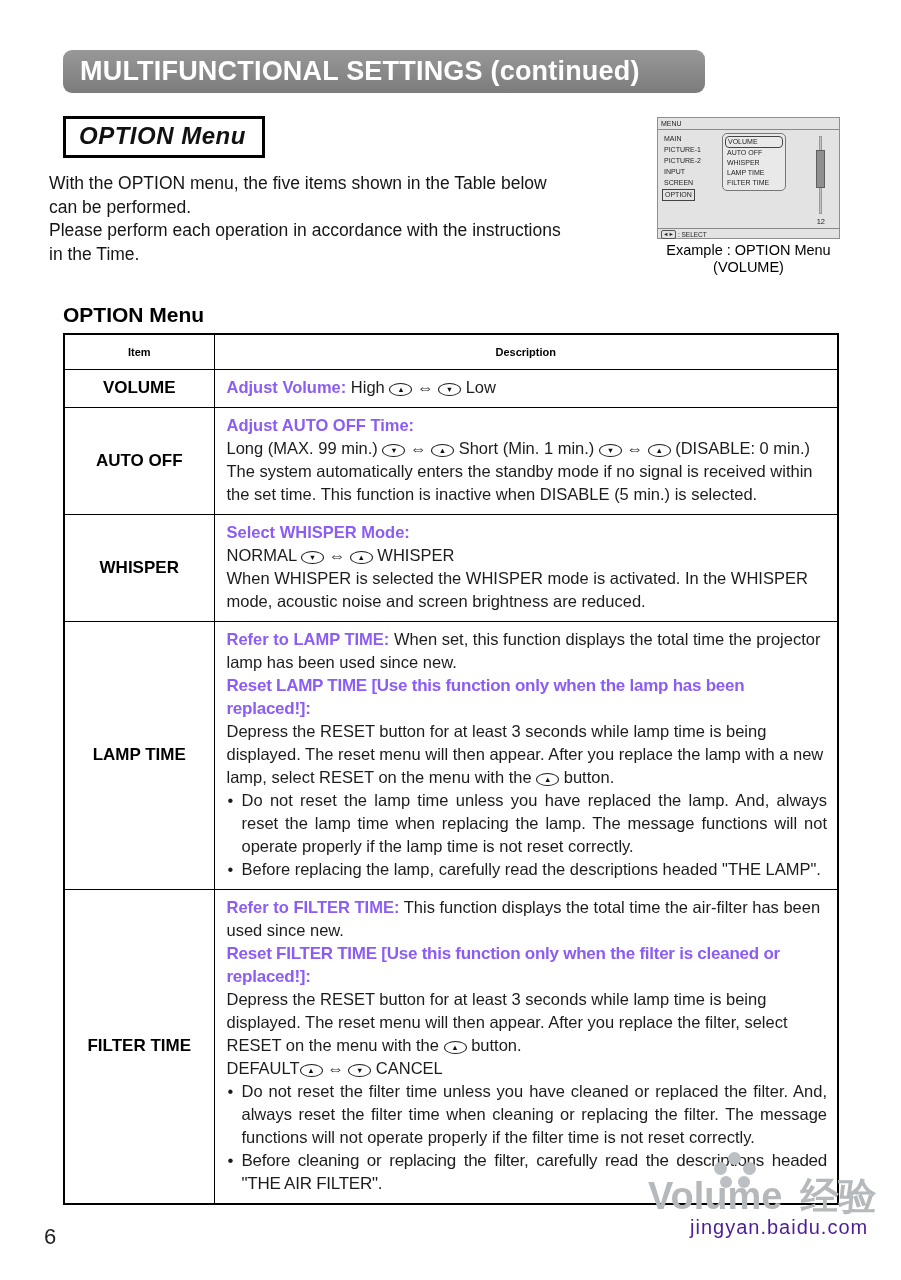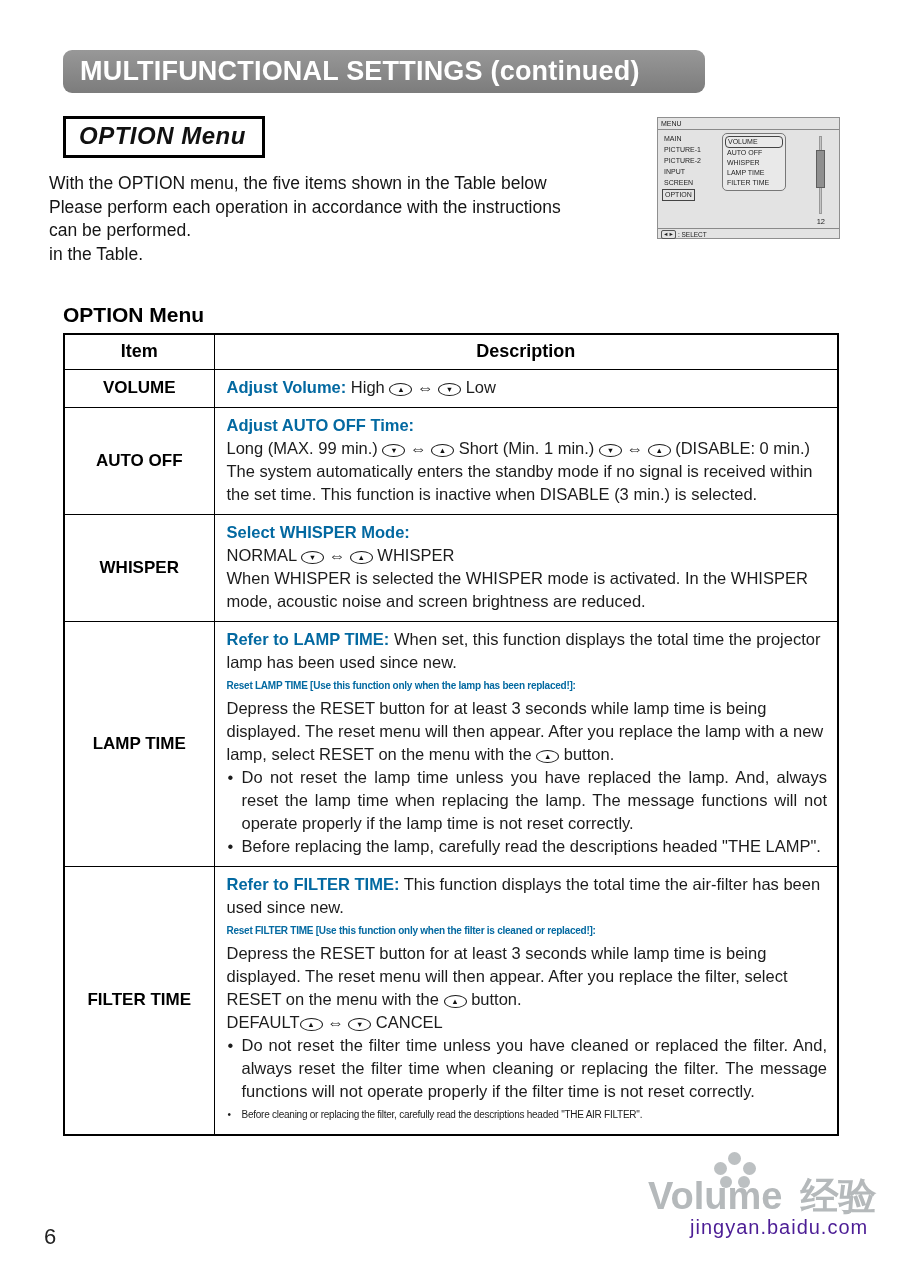--- a/index.html
+++ b/index.html
@@ -45,30 +45,30 @@
   .dpad { display:inline-block; font-size:5.5px; border:1px solid #555; border-radius:2px;
           line-height:7px; padding:0 1px; }
   .fig-caption { position:absolute; left:640px; top:242px; width:217px; text-align:center;
                  font-size:14.5px; line-height:17px; color:#000; }
 
   
   .table-heading { position:absolute; left:63px; top:303px; font-size:21px; font-weight:bold; color:#000; }
   .option-table { position:absolute; left:63px; top:333px; width:776px; border-collapse:collapse;
                   border:2px solid #000; }
   .option-table th, .option-table td { border:1px solid #000; }
-  .option-table th { font-size:18px; font-weight:bold; height:35px; color:#000; }
+  .option-table th { font-size:11px; font-weight:bold; height:35px; color:#000; }
   .th-item { width:150px; }
   .item-cell { width:150px; text-align:center; vertical-align:middle; font-weight:bold;
                font-size:17px; color:#000; }
   .desc-cell { padding:6px 10px 8px 12px; font-size:16.5px; color:#1c1c1c; }
   .desc-line { line-height:23px; }
-  .desc-line .b { font-weight:bold; color:#0369a1; }
+  .desc-line .b { font-weight:bold; color:#8b5cf6; }
   .desc-line.bullet { position:relative; padding-left:15px; text-align:justify; }
   .bullet-dot { position:absolute; left:1px; }
-  .desc-line.condensed { font-size:10px; letter-spacing:-0.25px; }
+  .desc-line.condensed { font-size:17px; letter-spacing:-0.25px; }
   .btn-icon { display:inline-block; width:23px; height:13px; border:1.5px solid #1c1c1c;
               border-radius:50%; font-size:7.5px; line-height:11px; text-align:center;
               vertical-align:1px; color:#111; background:#fff; }
 
   
   .page-number { position:absolute; left:44px; top:1224px; font-size:22px; color:#222; }
   .watermark { position:absolute; left:648px; top:1176px; width:220px; }
   .wm-text { font-size:38px; font-weight:bold; color:#b5b9bb; line-height:40px; white-space:nowrap; }
   .wm-cn { margin-left:18px; }
   .wm-url { font-size:20px; color:#4c1d95; margin-left:42px; letter-spacing:1px; white-space:nowrap; }
@@ -88,23 +88,23 @@
   <div class="header-bar">
     <span class="header-title">MULTIFUNCTIONAL SETTINGS (continued)</span>
   </div>
 
   <div class="option-box">
     <span class="option-box-label">OPTION Menu</span>
   </div>
 
   <div class="intro">
       <div class="intro-line">With the OPTION menu, the five items shown in the Table below</div>
+      <div class="intro-line">can be performed.</div>
       <div class="intro-line">Please perform each operation in accordance with the instructions</div>
-      <div class="intro-line">can be performed.</div>
-      <div class="intro-line">in the Table.</div>
+      <div class="intro-line">in the Time.</div>
     </div>
 
   <div class="menu-fig">
     <div class="fig-title">MENU</div>
     <div class="fig-body">
       <div class="fig-left">
           <div class="fig-item">MAIN</div>
           <div class="fig-item">PICTURE-1</div>
           <div class="fig-item">PICTURE-2</div>
           <div class="fig-item">INPUT</div>
@@ -122,20 +122,24 @@
         <div class="fig-track"></div>
         <div class="fig-handle"></div>
       </div>
       <div class="fig-value">12</div>
     </div>
     <div class="fig-footer">
       <span class="dpad">◄►</span>
         <span>: SELECT</span>
     </div>
   </div>
+  <div class="fig-caption">
+      <div class="cap-line">Example : OPTION Menu</div>
+      <div class="cap-line">(VOLUME)</div>
+    </div>
 
   <div class="table-heading">OPTION Menu</div>
 
   <table class="option-table">
     <thead>
       <tr>
         <th class="th-item">Item</th>
         <th class="th-desc">Description</th>
       </tr>
     </thead>
@@ -144,21 +148,21 @@
           <td class="item-cell">VOLUME</td>
           <td class="desc-cell">
             <div class="desc-line"><span class="b">Adjust Volume:</span><span class="t">  High </span><span class="btn-icon">▲</span><span class="t"> ⇔ </span><span class="btn-icon">▼</span><span class="t"> Low</span></div>
           </td>
         </tr>
         <tr>
           <td class="item-cell">AUTO OFF</td>
           <td class="desc-cell">
             <div class="desc-line"><span class="b">Adjust AUTO OFF Time:</span></div>
             <div class="desc-line"><span class="t">Long (MAX. 99 min.) </span><span class="btn-icon">▼</span><span class="t"> ⇔ </span><span class="btn-icon">▲</span><span class="t"> Short (Min. 1 min.) </span><span class="btn-icon">▼</span><span class="t"> ⇔ </span><span class="btn-icon">▲</span><span class="t"> (DISABLE: 0 min.)</span></div>
-            <div class="desc-line"><span class="t">The system automatically enters the standby mode if no signal is received within the set time. This function is inactive when DISABLE (3 min.) is selected.</span></div>
+            <div class="desc-line"><span class="t">The system automatically enters the standby mode if no signal is received within the set time. This function is inactive when DISABLE (5 min.) is selected.</span></div>
           </td>
         </tr>
         <tr>
           <td class="item-cell">WHISPER</td>
           <td class="desc-cell">
             <div class="desc-line"><span class="b">Select WHISPER Mode:</span></div>
             <div class="desc-line"><span class="t">NORMAL </span><span class="btn-icon">▼</span><span class="t"> ⇔ </span><span class="btn-icon">▲</span><span class="t"> WHISPER</span></div>
             <div class="desc-line"><span class="t">When WHISPER is selected the WHISPER mode is activated. In the WHISPER mode, acoustic noise and screen brightness are reduced.</span></div>
           </td>
         </tr>

